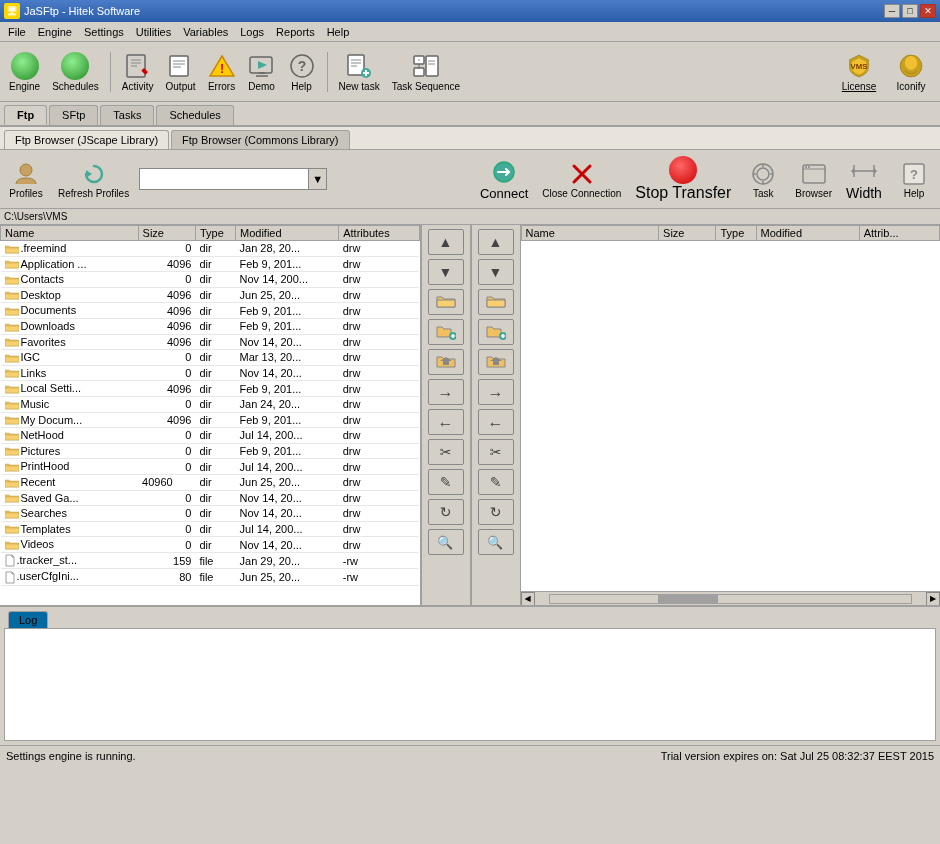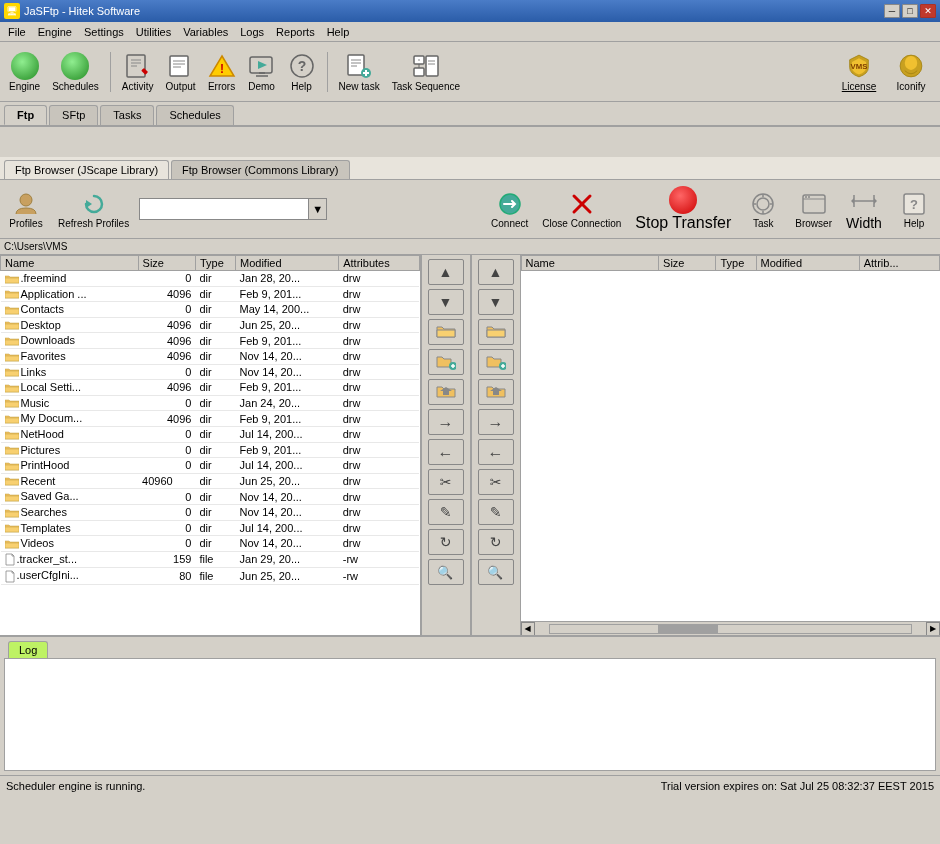--- a/index.html
+++ b/index.html
@@ -26,21 +26,21 @@
     
     .icon-engine { width: 28px; height: 28px; background: radial-gradient(circle at 40% 35%, #90ee90, #228B22); border-radius: 50%; }
     .icon-schedules { width: 28px; height: 28px; background: radial-gradient(circle at 40% 35%, #90ee90, #228B22); border-radius: 50%; }
 
     
     #tabbar { background: #d4d0c8; padding: 3px 4px 0; display: flex; gap: 2px; border-bottom: 2px solid #a0a0a0; }
     .tab { padding: 3px 12px; cursor: pointer; border: 1px solid #a0a0a0; border-bottom: none; background: #c8c4bc; border-radius: 3px 3px 0 0; font-size: 11px; }
     .tab.active { background: #d4d0c8; border-bottom: 1px solid #d4d0c8; font-weight: bold; z-index: 1; }
 
     
-    #subtabbar { background: #e8e4dc; padding: 3px 4px 0; display: flex; gap: 2px; border-bottom: 1px solid #a0a0a0; margin-top: 30px; }
+    #subtabbar { background: #e8e4dc; padding: 3px 4px 0; display: flex; gap: 2px; border-bottom: 1px solid #a0a0a0; }
     .subtab { padding: 3px 10px; cursor: pointer; border: 1px solid #a0a0a0; border-bottom: none; background: #c8c4bc; border-radius: 3px 3px 0 0; font-size: 11px; }
     .subtab.active { background: #e8e4dc; font-weight: normal; }
     
     
     #ftp-controls { display: flex; align-items: center; padding: 4px; gap: 6px; background: #d4d0c8; border-bottom: 1px solid #a0a0a0; }
     .ftp-profile-btn { display: flex; flex-direction: column; align-items: center; padding: 2px 4px; cursor: pointer; min-width: 44px; }
     .ftp-profile-btn .tb-icon { width: 28px; height: 28px; }
     .ftp-btn { display: flex; flex-direction: column; align-items: center; padding: 2px 4px; cursor: pointer; min-width: 44px; }
     .ftp-btn .tb-icon { width: 28px; height: 28px; }
     .profile-dropdown { display: flex; align-items: center; gap: 0; }
@@ -69,21 +69,21 @@
     .folder-icon { display: inline-block; width: 14px; height: 11px; margin-right: 2px; vertical-align: middle; }
     .folder-icon svg { width: 100%; height: 100%; }
     .file-icon { display: inline-block; width: 10px; height: 13px; margin-right: 2px; vertical-align: middle; }
     .file-icon svg { width: 100%; height: 100%; }
 
     
     .xfer-btn { width: 36px; height: 26px; background: #d4d0c8; border: 1px solid #888; border-radius: 2px; cursor: pointer; display: flex; align-items: center; justify-content: center; font-size: 14px; color: #444; }
 
     
     #log-area { height: 140px; background: #d4d0c8; border-top: 2px solid #a0a0a0; display: flex; flex-direction: column; }
-    #log-tab { padding: 2px 10px; background: #bef264; border: 1px solid #a0a0a0; border-bottom: none; display: inline-block; margin: 2px 4px 0; border-radius: 3px 3px 0 0; font-size: 11px; }
+    #log-tab { padding: 2px 10px; background: #0369a1; border: 1px solid #a0a0a0; border-bottom: none; display: inline-block; margin: 2px 4px 0; border-radius: 3px 3px 0 0; font-size: 11px; }
     #log-content { flex: 1; background: white; border: 1px solid #a0a0a0; margin: 0 4px 4px; }
 
     
     #statusbar { background: #d4d0c8; border-top: 1px solid #a0a0a0; padding: 2px 6px; font-size: 11px; display: flex; justify-content: space-between; height: 20px; align-items: center; }
 
     
     .hscroll-area { height: 14px; background: #d4d0c8; border-top: 1px solid #a0a0a0; display: flex; align-items: center; }
     .hscroll-bar { flex: 1; height: 10px; background: #d4d0c8; border: 1px solid #a0a0a0; margin: 0 14px; position: relative; }
     .hscroll-thumb { width: 60px; height: 8px; background: #a0a0a0; position: absolute; left: 30%; top: 0; }
     .hscroll-arrow { width: 14px; height: 14px; background: #d4d0c8; border: 1px solid #888; display: flex; align-items: center; justify-content: center; cursor: pointer; font-size: 8px; }
@@ -274,21 +274,21 @@
   </div>
   <div style="flex:1;"></div>
 
   <div class="ftp-btn">
     <div class="tb-icon">
       <svg width="28" height="28" viewBox="0 0 28 28">
           <circle cx="14" cy="14" r="10" fill="#4a9" stroke="#2a7" stroke-width="1.5"></circle>
           <path d="M8 14 L18 14 M16 11 L19 14 L16 17" stroke="white" stroke-width="2" fill="none" stroke-linecap="round"></path>
         </svg>
     </div>
-    <span style="font-size:10px;text-align:center;">Connect</span>
+    <span style="font-size:13px;text-align:center;">Connect</span>
   </div>
   <div class="ftp-btn">
     <div class="tb-icon">
       <svg width="28" height="28" viewBox="0 0 28 28">
           <line x1="6" y1="6" x2="22" y2="22" stroke="#cc0000" stroke-width="3" stroke-linecap="round"></line>
           <line x1="22" y1="6" x2="6" y2="22" stroke="#cc0000" stroke-width="3" stroke-linecap="round"></line>
         </svg>
     </div>
     <span style="font-size:10px;">Close Connection</span>
   </div>
@@ -384,51 +384,71 @@
     <td>Feb 9, 201...</td>
     <td>drw</td>
   </tr>
             <tr>
     <td><span class="folder-icon"><svg width="14" height="11" viewBox="0 0 14 11">
                     <path d="M0 2 L0 9 L14 9 L14 3 L5 3 L4 2 Z" fill="#f0c060" stroke="#c0a040" stroke-width="0.5"></path>
                     <path d="M0 4 L14 4 L14 9 L0 9 Z" fill="#f8d070" stroke="#c0a040" stroke-width="0.5"></path>
                   </svg></span>Contacts</td>
     <td style="text-align:right;">0</td>
     <td>dir</td>
-    <td>May 14, 200...</td>
+    <td>Nov 14, 200...</td>
     <td>drw</td>
   </tr>
             <tr>
     <td><span class="folder-icon"><svg width="14" height="11" viewBox="0 0 14 11">
                     <path d="M0 2 L0 9 L14 9 L14 3 L5 3 L4 2 Z" fill="#f0c060" stroke="#c0a040" stroke-width="0.5"></path>
                     <path d="M0 4 L14 4 L14 9 L0 9 Z" fill="#f8d070" stroke="#c0a040" stroke-width="0.5"></path>
                   </svg></span>Desktop</td>
     <td style="text-align:right;">4096</td>
     <td>dir</td>
     <td>Jun 25, 20...</td>
     <td>drw</td>
   </tr>
             <tr>
     <td><span class="folder-icon"><svg width="14" height="11" viewBox="0 0 14 11">
                     <path d="M0 2 L0 9 L14 9 L14 3 L5 3 L4 2 Z" fill="#f0c060" stroke="#c0a040" stroke-width="0.5"></path>
                     <path d="M0 4 L14 4 L14 9 L0 9 Z" fill="#f8d070" stroke="#c0a040" stroke-width="0.5"></path>
+                  </svg></span>Documents</td>
+    <td style="text-align:right;">4096</td>
+    <td>dir</td>
+    <td>Feb 9, 201...</td>
+    <td>drw</td>
+  </tr>
+            <tr>
+    <td><span class="folder-icon"><svg width="14" height="11" viewBox="0 0 14 11">
+                    <path d="M0 2 L0 9 L14 9 L14 3 L5 3 L4 2 Z" fill="#f0c060" stroke="#c0a040" stroke-width="0.5"></path>
+                    <path d="M0 4 L14 4 L14 9 L0 9 Z" fill="#f8d070" stroke="#c0a040" stroke-width="0.5"></path>
                   </svg></span>Downloads</td>
     <td style="text-align:right;">4096</td>
     <td>dir</td>
     <td>Feb 9, 201...</td>
     <td>drw</td>
   </tr>
             <tr>
     <td><span class="folder-icon"><svg width="14" height="11" viewBox="0 0 14 11">
                     <path d="M0 2 L0 9 L14 9 L14 3 L5 3 L4 2 Z" fill="#f0c060" stroke="#c0a040" stroke-width="0.5"></path>
                     <path d="M0 4 L14 4 L14 9 L0 9 Z" fill="#f8d070" stroke="#c0a040" stroke-width="0.5"></path>
                   </svg></span>Favorites</td>
     <td style="text-align:right;">4096</td>
     <td>dir</td>
     <td>Nov 14, 20...</td>
+    <td>drw</td>
+  </tr>
+            <tr>
+    <td><span class="folder-icon"><svg width="14" height="11" viewBox="0 0 14 11">
+                    <path d="M0 2 L0 9 L14 9 L14 3 L5 3 L4 2 Z" fill="#f0c060" stroke="#c0a040" stroke-width="0.5"></path>
+                    <path d="M0 4 L14 4 L14 9 L0 9 Z" fill="#f8d070" stroke="#c0a040" stroke-width="0.5"></path>
+                  </svg></span>IGC</td>
+    <td style="text-align:right;">0</td>
+    <td>dir</td>
+    <td>Mar 13, 20...</td>
     <td>drw</td>
   </tr>
             <tr>
     <td><span class="folder-icon"><svg width="14" height="11" viewBox="0 0 14 11">
                     <path d="M0 2 L0 9 L14 9 L14 3 L5 3 L4 2 Z" fill="#f0c060" stroke="#c0a040" stroke-width="0.5"></path>
                     <path d="M0 4 L14 4 L14 9 L0 9 Z" fill="#f8d070" stroke="#c0a040" stroke-width="0.5"></path>
                   </svg></span>Links</td>
     <td style="text-align:right;">0</td>
     <td>dir</td>
     <td>Nov 14, 20...</td>
@@ -659,15 +679,15 @@
 </div>
 
 <div id="log-area">
   <div style="background:#d4d0c8; padding:2px 4px 0;">
     <div id="log-tab">Log</div>
   </div>
   <div id="log-content"></div>
 </div>
 
 <div id="statusbar">
-  <span>Scheduler engine is running.</span>
+  <span>Settings engine is running.</span>
   <span>Trial version expires on: Sat Jul 25 08:32:37 EEST 2015</span>
 </div>
 
 </body></html>

